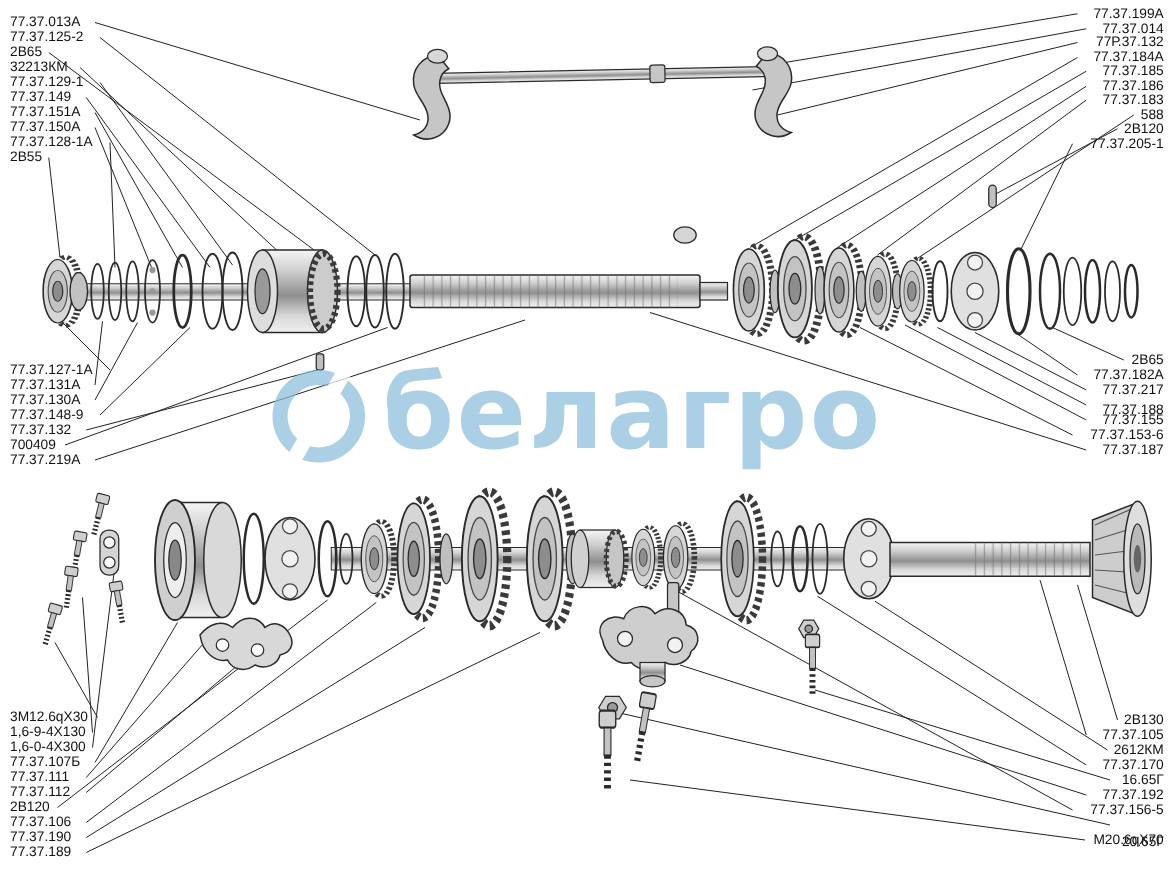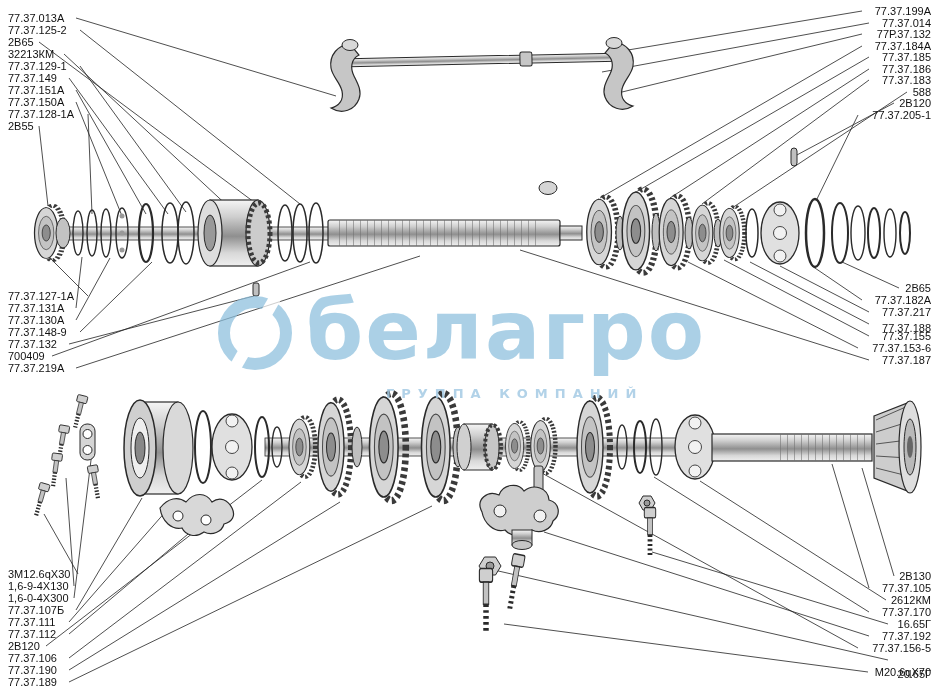--- a/index.html
+++ b/index.html
@@ -307,21 +307,20 @@
   </g>
 </svg>
 
 <div class="watermark">
   <svg width="86" height="86" viewBox="0 0 86 86">
     <circle cx="43" cy="43" r="31" fill="none" stroke="#8cbfdd" stroke-width="12"></circle>
     <rect x="37" y="-2" width="12" height="90" fill="#ffffff" transform="rotate(30 43 43)"></rect>
   </svg>
   <span class="wm-brand">белагро</span>
 </div>
-<div class="wm-sub">ГРУППА КОМПАНИЙ</div>
 
 <div class="lbl L" style="top:12px">77.37.013А</div>
 <div class="lbl L" style="top:24px">77.37.125-2</div>
 <div class="lbl L" style="top:36px">2В65</div>
 <div class="lbl L" style="top:48px">32213КМ</div>
 <div class="lbl L" style="top:60px">77.37.129-1</div>
 <div class="lbl L" style="top:72px">77.37.149</div>
 <div class="lbl L" style="top:84px">77.37.151А</div>
 <div class="lbl L" style="top:96px">77.37.150А</div>
 <div class="lbl L" style="top:108px">77.37.128-1А</div>

